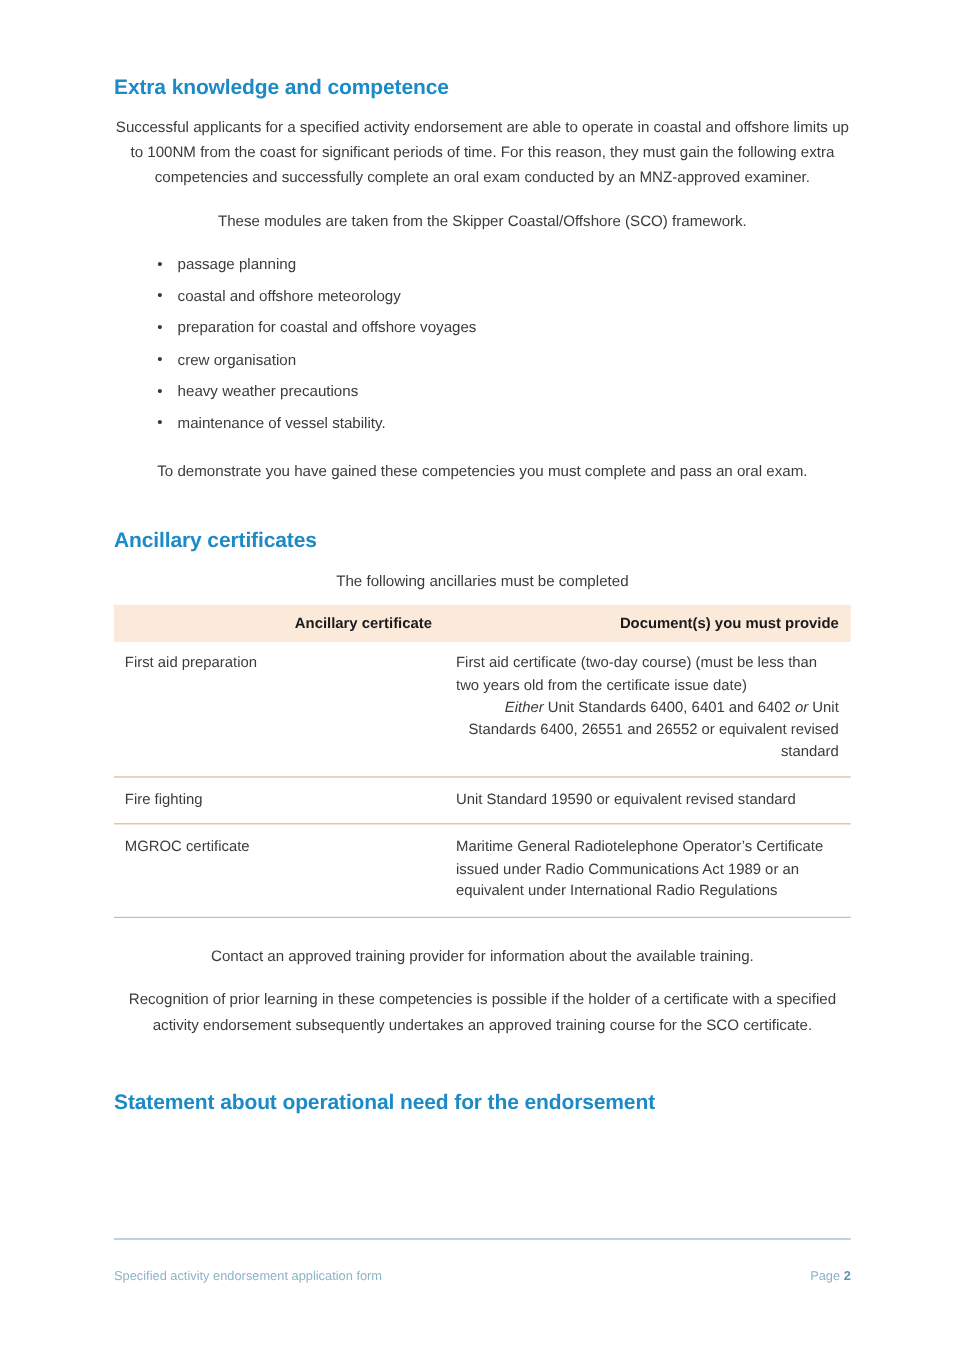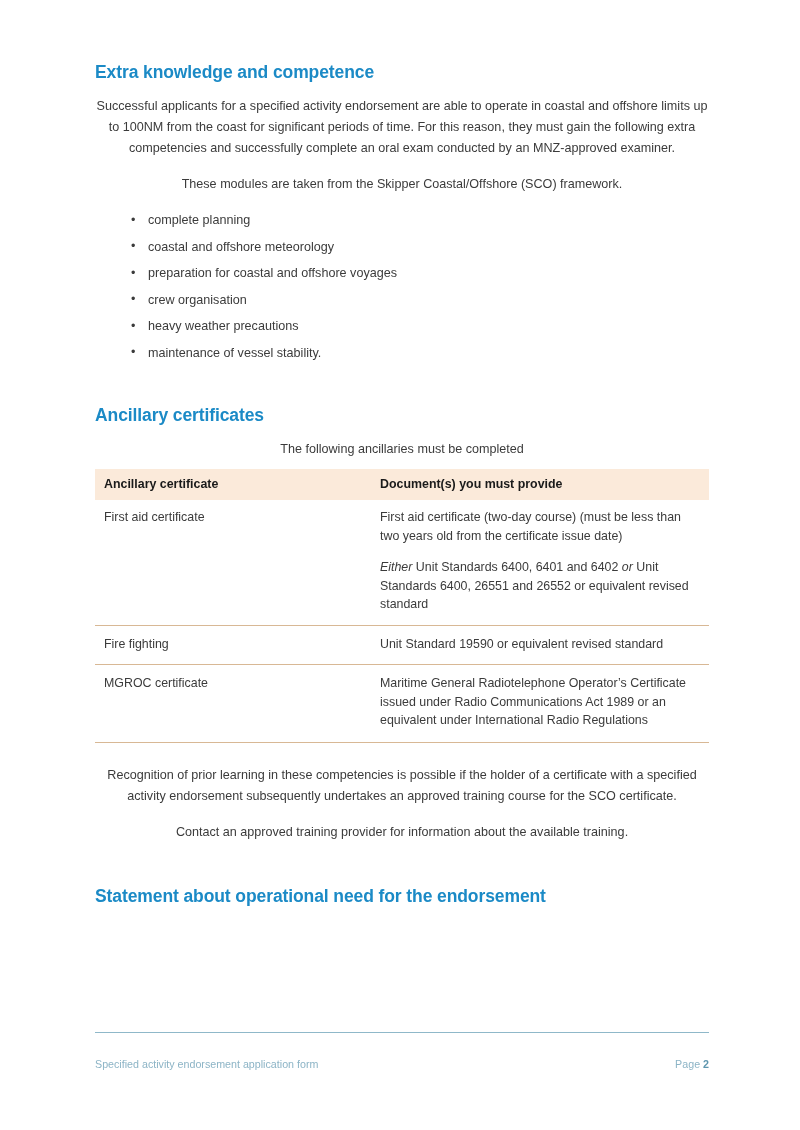--- a/index.html
+++ b/index.html
@@ -75,21 +75,21 @@
     table-layout: fixed;
   }
   table.cert-table col.c1 { width: 275px; }
   table.cert-table col.c2 { width: auto; }
 
   table.cert-table thead th {
     background: #fbeada;
     color: #1a1a1a;
     font-size: 12.4px;
     font-weight: bold;
-    text-align: left;
+    text-align: right;
     padding: 8px 10px 9px 10px;
     border: none;
     vertical-align: top;
     margin-top: 12px;
   }
   table.cert-table thead th:first-child { padding-left: 9px; }
 
   table.cert-table tbody td {
     color: #3b3b3b;
     font-size: 12.4px;
@@ -103,21 +103,21 @@
     border-top: none;
     padding-top: 8px;
   }
   table.cert-table tbody tr:last-child td {
     border-bottom: 1.3px solid #d8b895;
     padding-bottom: 12px;
   }
   table.cert-table tbody td:first-child { padding-left: 9px; }
 
   td .cell-para { margin: 0; }
-  td .cell-para + .cell-para { margin-top: 13px; }
+  td .cell-para + .cell-para { margin-top: 0; text-align: right; }
   td em { font-style: italic; }
 
   .footer {
     position: absolute;
     left: 95px;
     top: 1032px;
     width: 614px;
   }
   .footer-rule {
     width: 100%;
@@ -153,70 +153,71 @@
 
   <div class="content">
 
     <h1 class="section-heading">Extra knowledge and competence</h1>
 
     <p class="body-text">Successful applicants for a specified activity endorsement are able to operate in coastal and offshore limits up to 100NM from the coast for significant periods of time. For this reason, they must gain the following extra competencies and successfully complete an oral exam conducted by an MNZ-approved examiner.</p>
 
     <p class="body-text">These modules are taken from the Skipper Coastal/Offshore (SCO) framework.</p>
 
     <ul class="bullets">
-      <li>complete planning</li>
+      <li>passage planning</li>
       <li>coastal and offshore meteorology</li>
       <li>preparation for coastal and offshore voyages</li>
       <li>crew organisation</li>
       <li>heavy weather precautions</li>
       <li>maintenance of vessel stability.</li>
     </ul>
 
+    <p class="body-text" style="margin-bottom:0;">To demonstrate you have gained these competencies you must complete and pass an oral exam.</p>
 
     <h1 class="section-heading spaced">Ancillary certificates</h1>
 
     <p class="body-text" style="margin-bottom:0;">The following ancillaries must be completed</p>
 
     <table class="cert-table">
       <colgroup>
           <col class="c1">
           <col class="c2">
         </colgroup>
       <thead>
         <tr>
           <th>Ancillary certificate</th>
           <th>Document(s) you must provide</th>
         </tr>
       </thead>
       <tbody>
         <tr>
-          <td>First aid certificate</td>
+          <td>First aid preparation</td>
           <td>
             <p class="cell-para">First aid certificate (two-day course) (must be less than two years old from the certificate issue date)</p>
             <p class="cell-para"><em>Either</em><span> Unit Standards 6400, 6401 and 6402 </span><em>or</em><span> Unit Standards 6400, 26551 and 26552 or equivalent revised standard</span></p>
           </td>
         </tr>
         <tr>
           <td>Fire fighting</td>
           <td>
             <p class="cell-para">Unit Standard 19590 or equivalent revised standard</p>
           </td>
         </tr>
         <tr>
           <td>MGROC certificate</td>
           <td>
             <p class="cell-para">Maritime General Radiotelephone Operator’s Certificate issued under Radio Communications Act 1989 or an equivalent under International Radio Regulations</p>
           </td>
         </tr>
       </tbody>
     </table>
 
+    <p class="body-text">Contact an approved training provider for information about the available training.</p>
+
     <p class="body-text">Recognition of prior learning in these competencies is possible if the holder of a certificate with a specified activity endorsement subsequently undertakes an approved training course for the SCO certificate.</p>
-
-    <p class="body-text">Contact an approved training provider for information about the available training.</p>
 
 
     <h1 class="section-heading" style="margin-top:43px;">Statement about operational need for the endorsement</h1>
 
 
   </div>
 
   <div class="footer">
     <div class="footer-rule"></div>
     <div class="footer-row">

